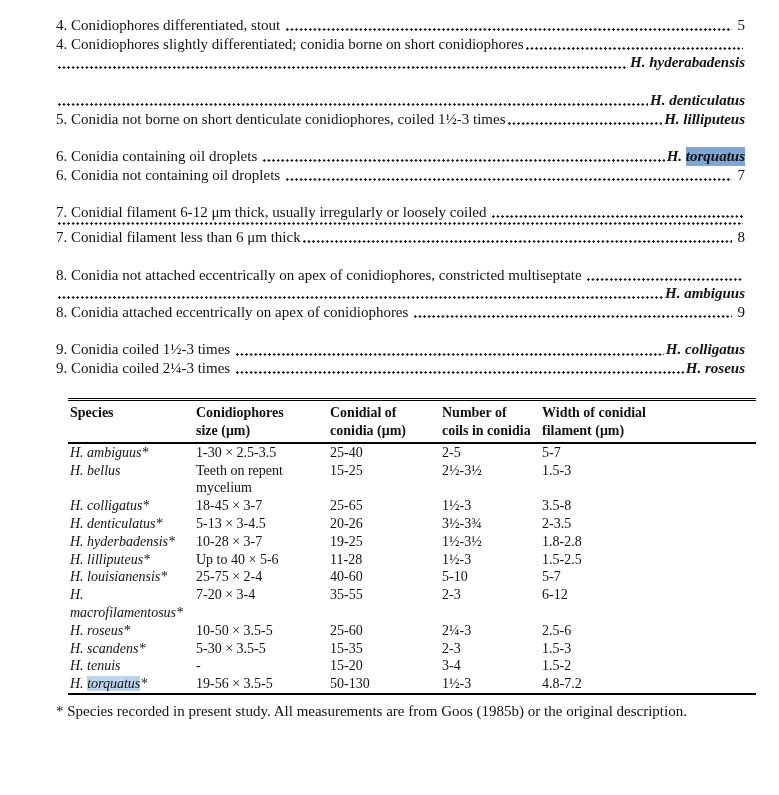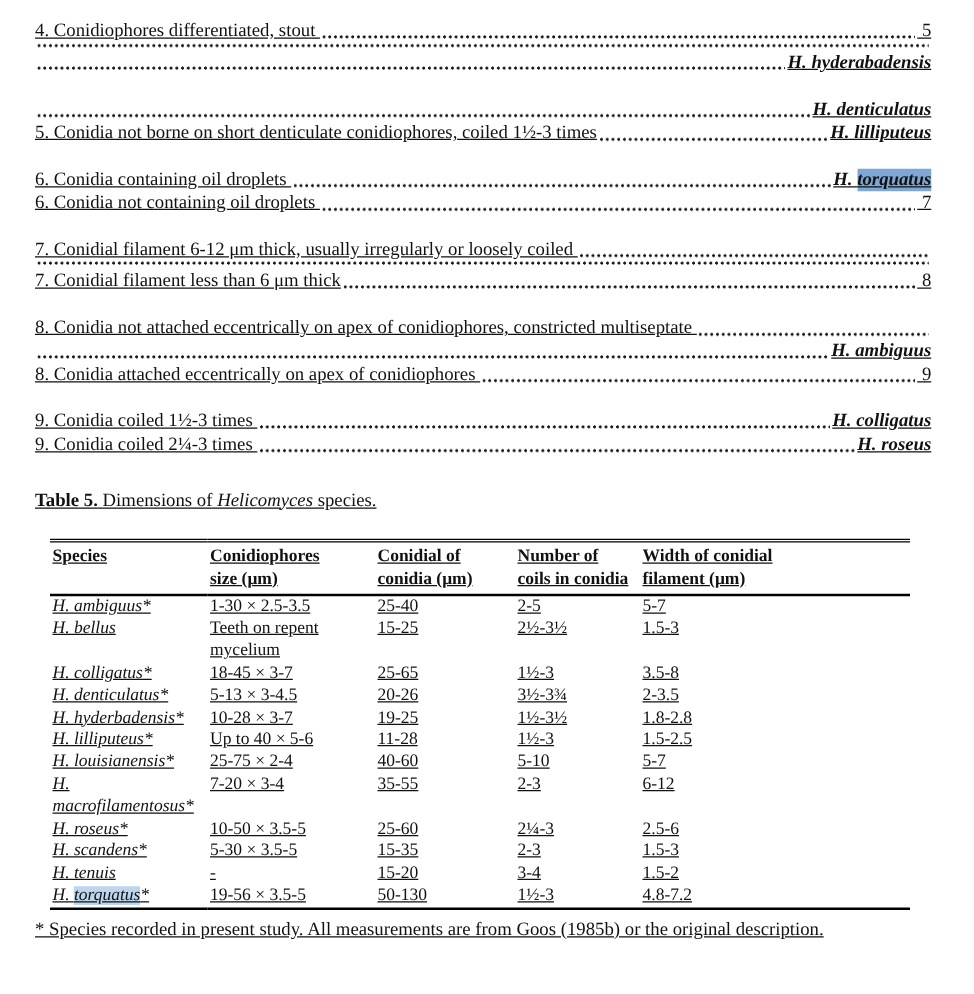--- a/index.html
+++ b/index.html
@@ -1,20 +1,20 @@
 <!DOCTYPE html>
 <html><head>
 <meta charset="utf-8">
 <style>
   html,body{margin:0;padding:0;}
   body{
     width:779px;height:795px;background:#ffffff;color:#111;
     font-family:"Liberation Serif", serif;overflow:hidden;
   }
-  .page{padding:16px 34px 0 28px;text-decoration:underline;}
+  .page{padding:16px 34px 0 56px;}
 
   
   .key{font-size:15px;line-height:18.7px;}
   .kline{display:flex;align-items:baseline;}
   .kl,.kr{white-space:pre;}
   .num{white-space:pre;}
   .sp{font-weight:bold;font-style:italic;}
   .leader{
     flex:1 1 auto;align-self:flex-end;height:3px;margin:0 2px 3.5px 2px;
     background-image:radial-gradient(circle at 1.3px 1.5px,#161616 1.05px,transparent 1.35px);
@@ -50,20 +50,21 @@
 <div class="page">
 
   <section class="key">
 
     <div class="kline">
       <span class="kl">4. Conidiophores differentiated, stout </span>
       <span class="leader"></span>
       <span class="kr num"> 5</span>
     </div>
     <div class="kline">
+      <span class="kl">4. Conidiophores slightly differentiated; conidia borne on short conidiophores</span>
       <span class="leader"></span>
     </div>
     <div class="kline">
       <span class="leader"></span>
       <span class="kr sp">H. hyderabadensis</span>
     </div>
 
     <div class="kgap"></div>
 
     <div class="kline">
@@ -129,21 +130,20 @@
       <span class="kr sp">H. colligatus</span>
     </div>
     <div class="kline">
       <span class="kl">9. Conidia coiled 2¼-3 times </span>
       <span class="leader"></span>
       <span class="kr sp">H. roseus</span>
     </div>
 
   </section>
 
-  <p class="caption"><span class="cap-label">Table 5.</span><span> Dimensions of </span><span class="genus">Helicomyces</span><span> species.</span></p>
 
   <table class="dim">
     <colgroup>
       <col style="width:126px">
         <col style="width:134px">
         <col style="width:112px">
         <col style="width:100px">
         <col style="width:216px">
     </colgroup>
     <thead>

